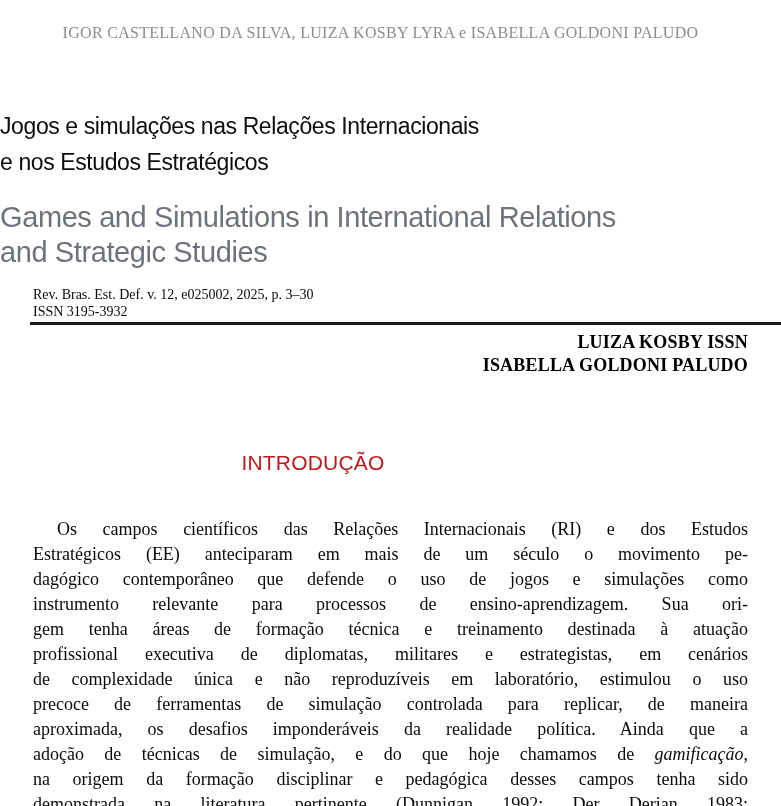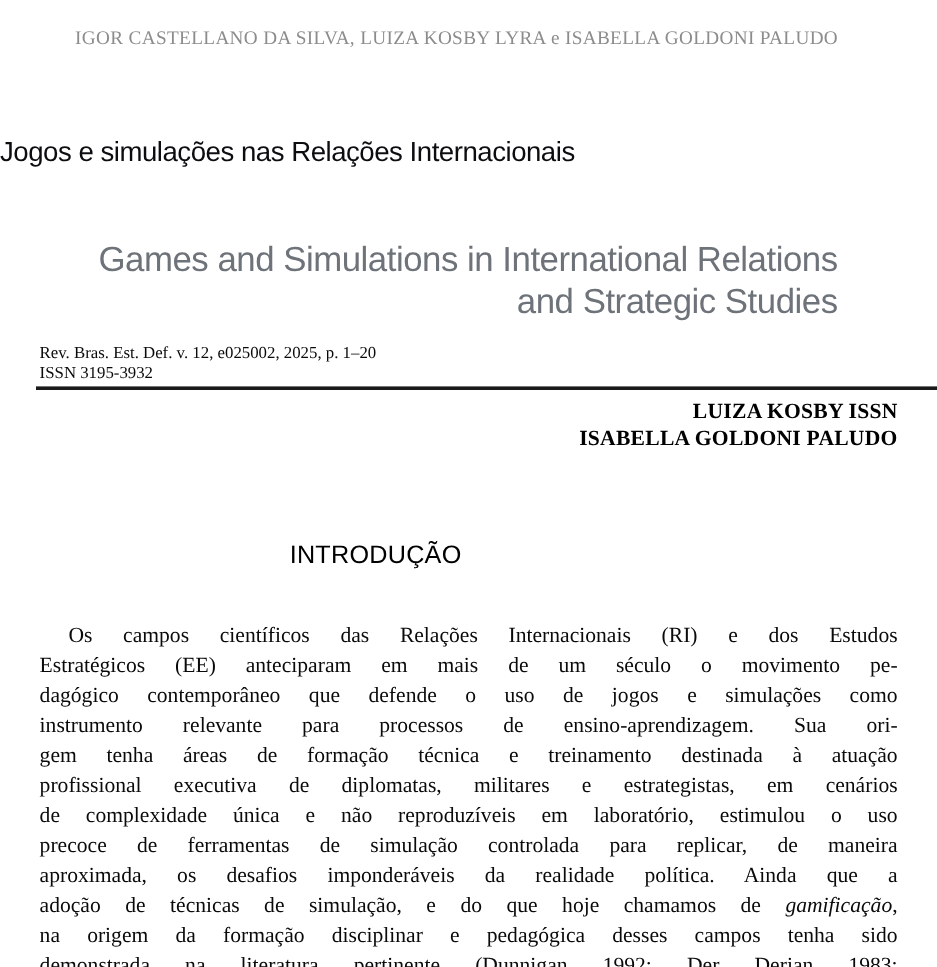--- a/index.html
+++ b/index.html
@@ -28,21 +28,21 @@
     font-family: "Liberation Sans", sans-serif;
     font-size: 23px;
     line-height: 36px;
     letter-spacing: -0.4px;
     color: #0c0d11;
     font-weight: 400;
   }
 
   .title-en {
     top: 200px; left: 0; width: 698px;
-    text-align: right;
+    text-align: left;
     font-family: "Liberation Sans", sans-serif;
     font-size: 29px;
     line-height: 35px;
     letter-spacing: -0.4px;
     color: #6e737a;
     font-weight: 400;
   }
 
   .journal-block {
     top: 286px; left: 33px;
@@ -66,21 +66,21 @@
     letter-spacing: 0.2px;
     color: #000000;
   }
 
   .section-heading {
     top: 451px; left: 0; width: 626px;
     text-align: center;
     font-family: "Liberation Sans", sans-serif;
     font-size: 21px;
     letter-spacing: 0.2px;
-    color: #000000;
+    color: #b91c1c;
     font-weight: 400;
   }
 
   .paragraph {
     top: 501px; left: 33px; width: 715px;
     font-size: 18px;
     line-height: 25px;
     color: #0a0a0a;
   }
   .body-line {
@@ -91,29 +91,30 @@
   .body-line:first-child { text-indent: 24px; margin-top: 16px; }
   .body-line i { font-style: italic; }
 </style>
 </head>
 <body>
 
 <div class="abs running-head">IGOR CASTELLANO DA SILVA, LUIZA KOSBY LYRA e ISABELLA GOLDONI PALUDO</div>
 
 <div class="abs title-pt">
   <div>Jogos e simulações nas Relações Internacionais</div>
+  <div>e nos Estudos Estratégicos</div>
 </div>
 
 <div class="abs title-en">
   <div>Games and Simulations in International Relations</div>
   <div>and Strategic Studies</div>
 </div>
 
 <div class="abs journal-block">
-  <div>Rev. Bras. Est. Def. v. 12, e025002, 2025, p. 1–20</div>
+  <div>Rev. Bras. Est. Def. v. 12, e025002, 2025, p. 3–30</div>
   <div>ISSN 3195-3932</div>
 </div>
 
 <div class="abs rule"></div>
 
 <div class="abs authors-block">
   <div>LUIZA KOSBY ISSN</div>
   <div>ISABELLA GOLDONI PALUDO</div>
 </div>
 

